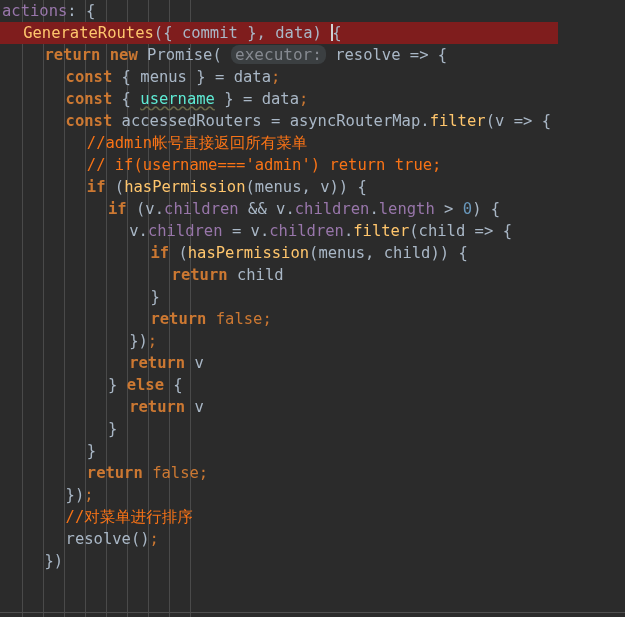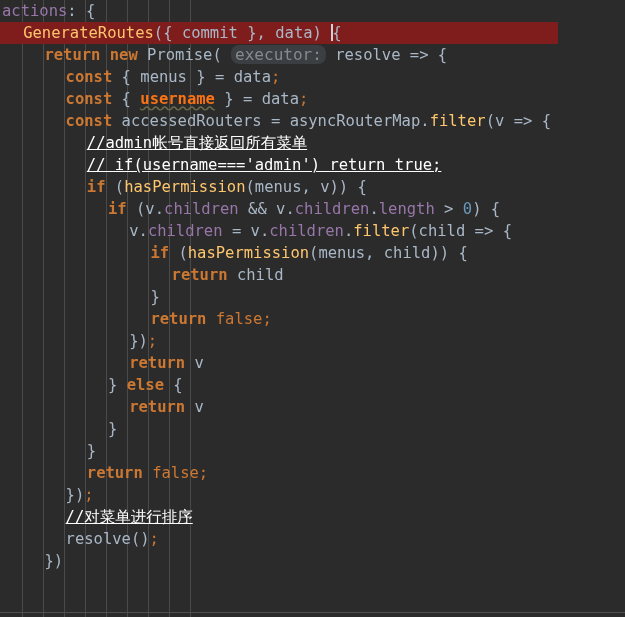--- a/index.html
+++ b/index.html
@@ -76,24 +76,24 @@
   
   .kw        { color: #cc7832; font-weight: bold; }      
   .kw-plain  { color: #cc7832; }                          
   .fn        { color: #ffc66d; }                          
   .prop      { color: #9876aa; }                          
   .ident     { color: #a9b7c6; }                          
   .punc      { color: #a9b7c6; }                          
   .brace     { color: #a9b7c6; }
   .str       { color: #6a8759; }                          
   .num       { color: #6897bb; }                          
-  .cmt       { color: #ffffff; text-decoration: underline; }                          
+  .cmt       { color: #f97316; }                          
   .op        { color: #a9b7c6; }
   .semi      { color: #cc7832; }                          
-  .unused    { color: #f97316; text-decoration: underline wavy #6a6a4a; text-decoration-skip-ink: none; font-weight: bold; }
+  .unused    { color: #5eead4; text-decoration: underline wavy #6a6a4a; text-decoration-skip-ink: none; }
   .cjk       { font-family: "DejaVu Sans", sans-serif; }
 
   
   .inlay {
     color: #868a91;
     background: #3b3f41;
     border-radius: 8px;
     padding: 0 4px;
     font-size: 16px;
   }

